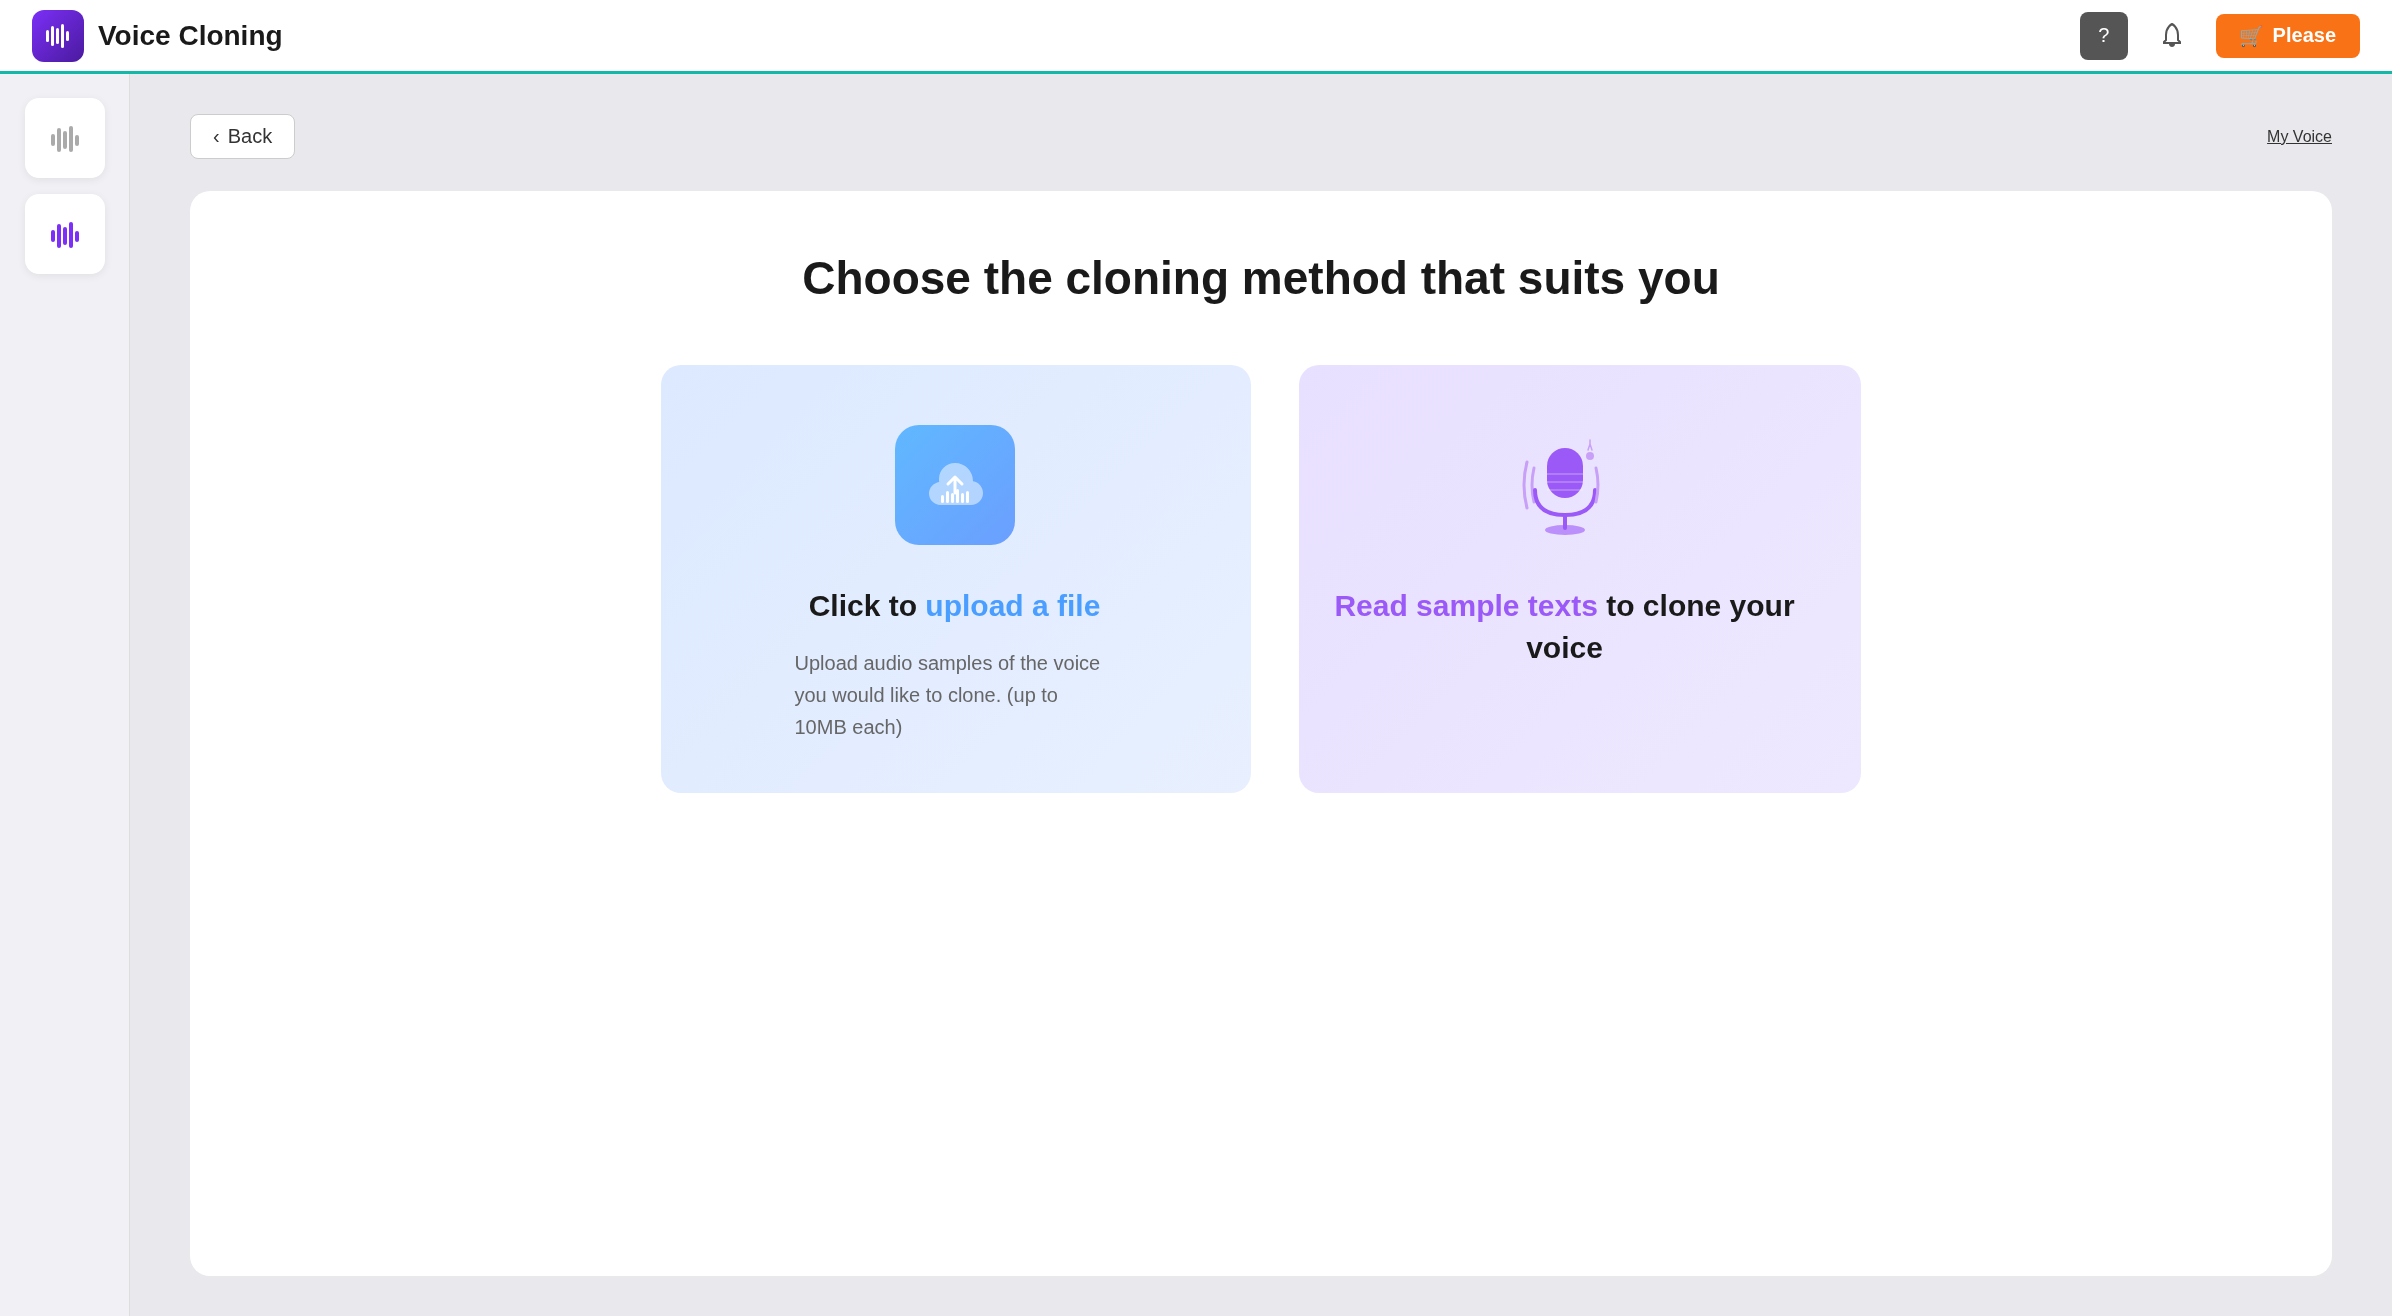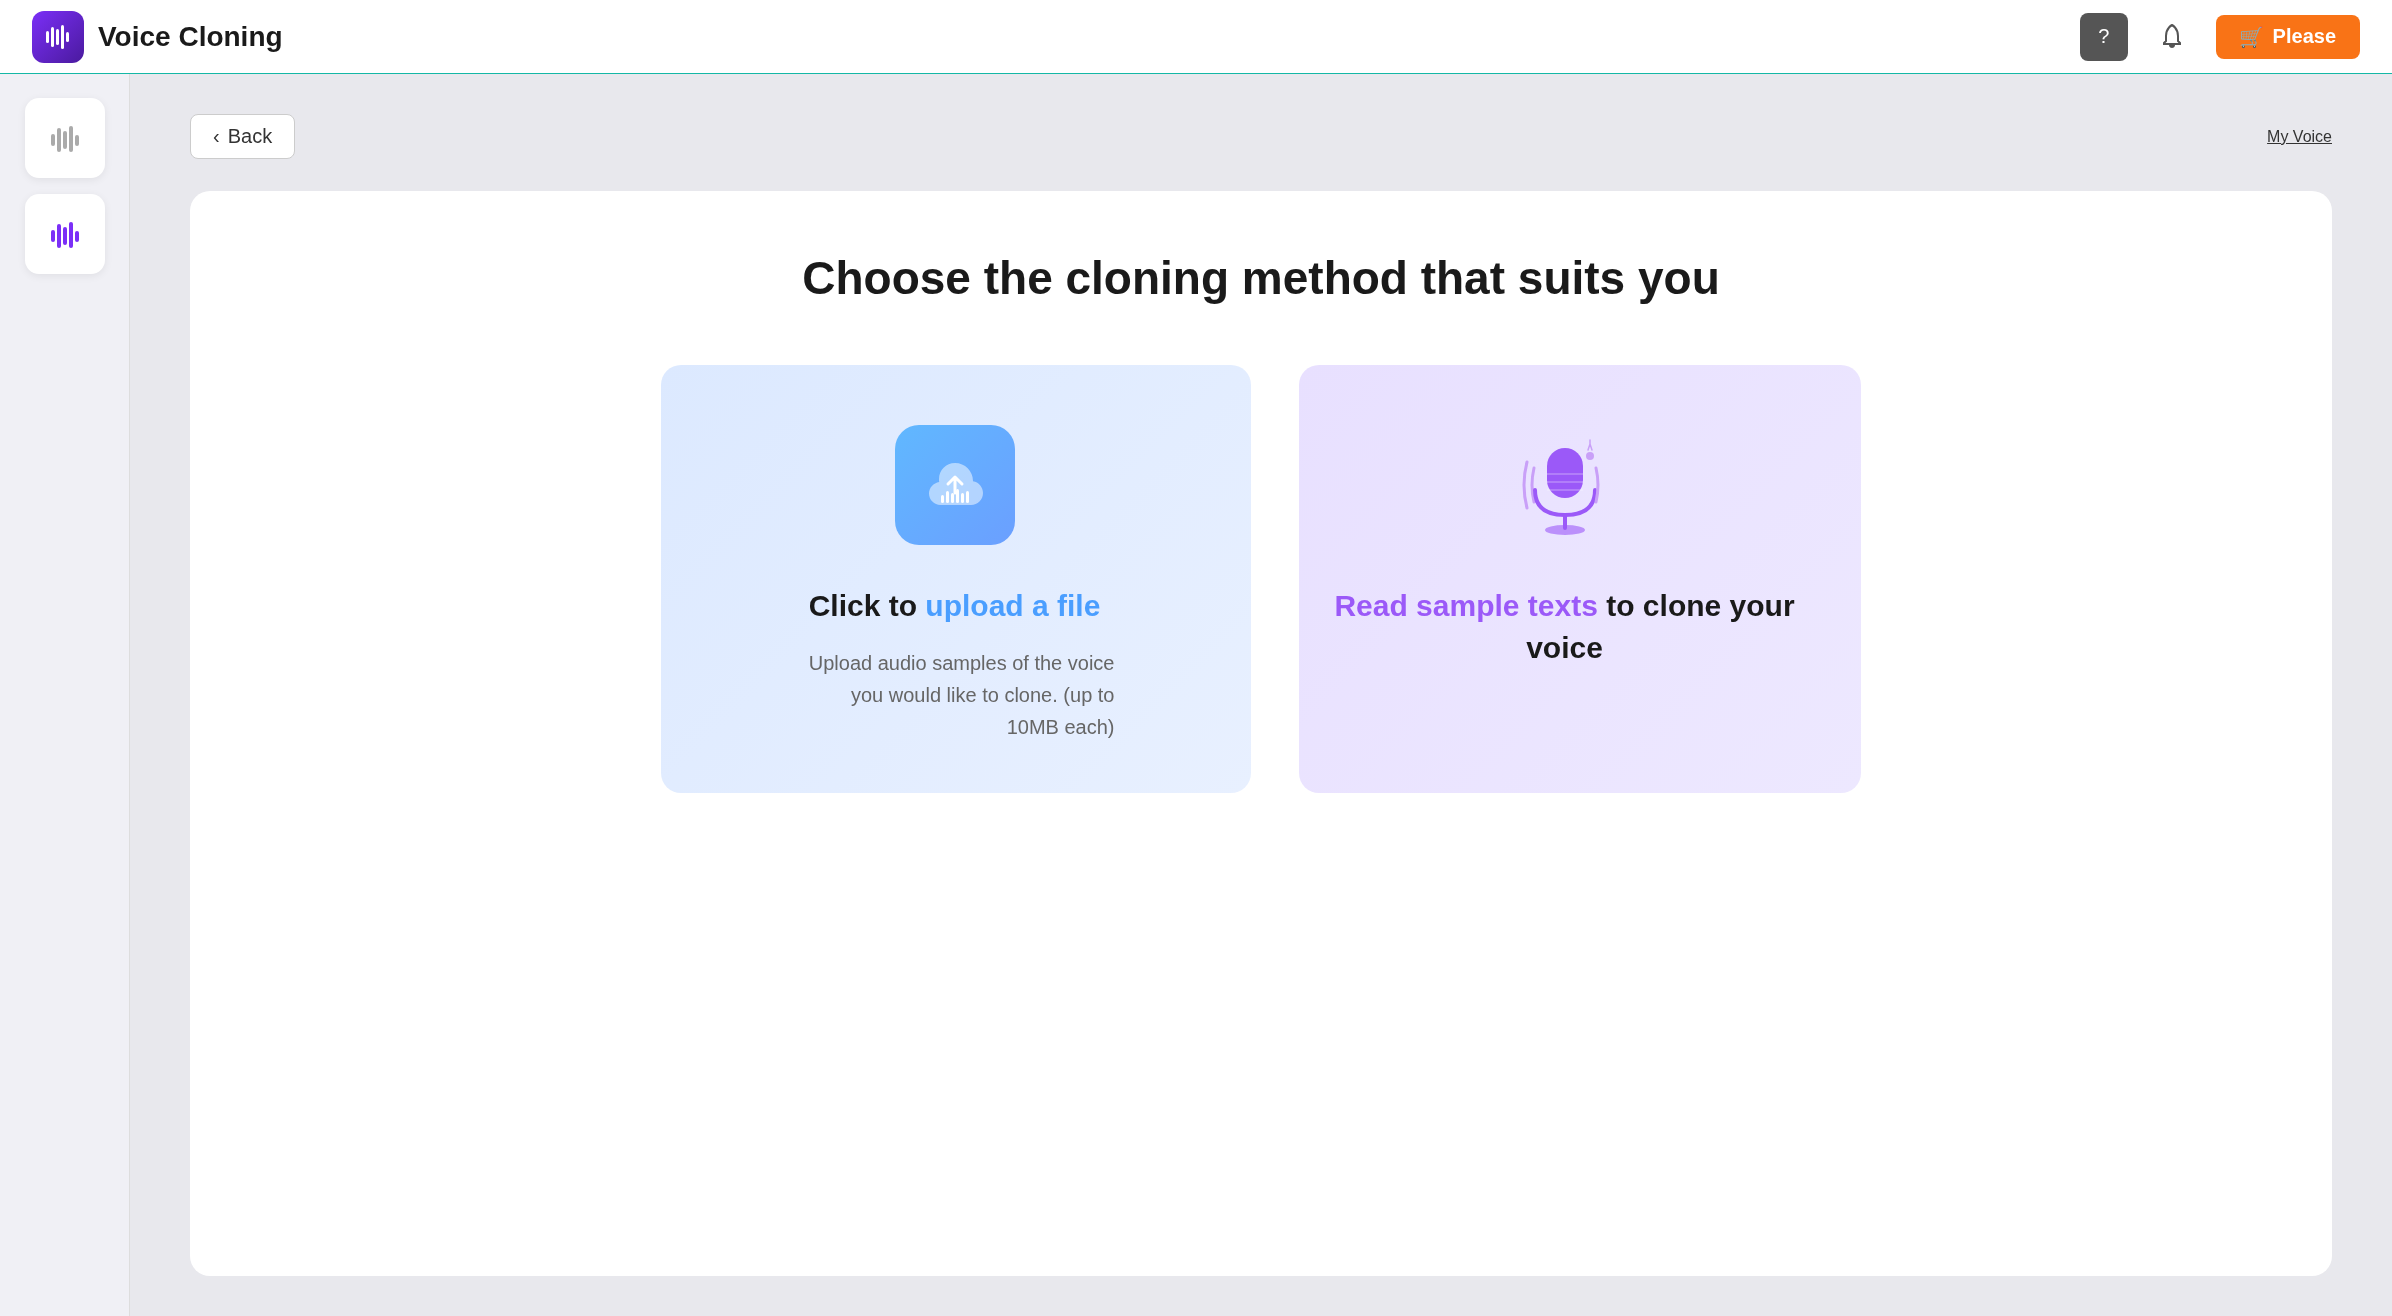--- a/index.html
+++ b/index.html
@@ -13,21 +13,21 @@
       flex-direction: column;
     }
 
     
     .header {
       background: #fff;
       height: 74px;
       display: flex;
       align-items: center;
       padding: 0 32px;
-      border-bottom: 1px solid #14b8a6;
+      border-bottom: 3px solid #14b8a6;
       position: relative;
       z-index: 10;
     }
     .header-logo {
       display: flex;
       align-items: center;
       gap: 14px;
     }
     .logo-icon {
       width: 52px;
@@ -242,21 +242,21 @@
     }
     .option-title .highlight-blue {
       color: #4a9eff;
     }
     .option-title .highlight-purple {
       color: #9b59f8;
     }
     .option-desc {
       font-size: 20px;
       color: #666;
-      text-align: right;
+      text-align: left;
       line-height: 1.6;
       max-width: 320px;
     }
   </style>
 </head>
 <body>
 
 <div class="header">
   <div class="header-logo">
     <div class="logo-icon">

